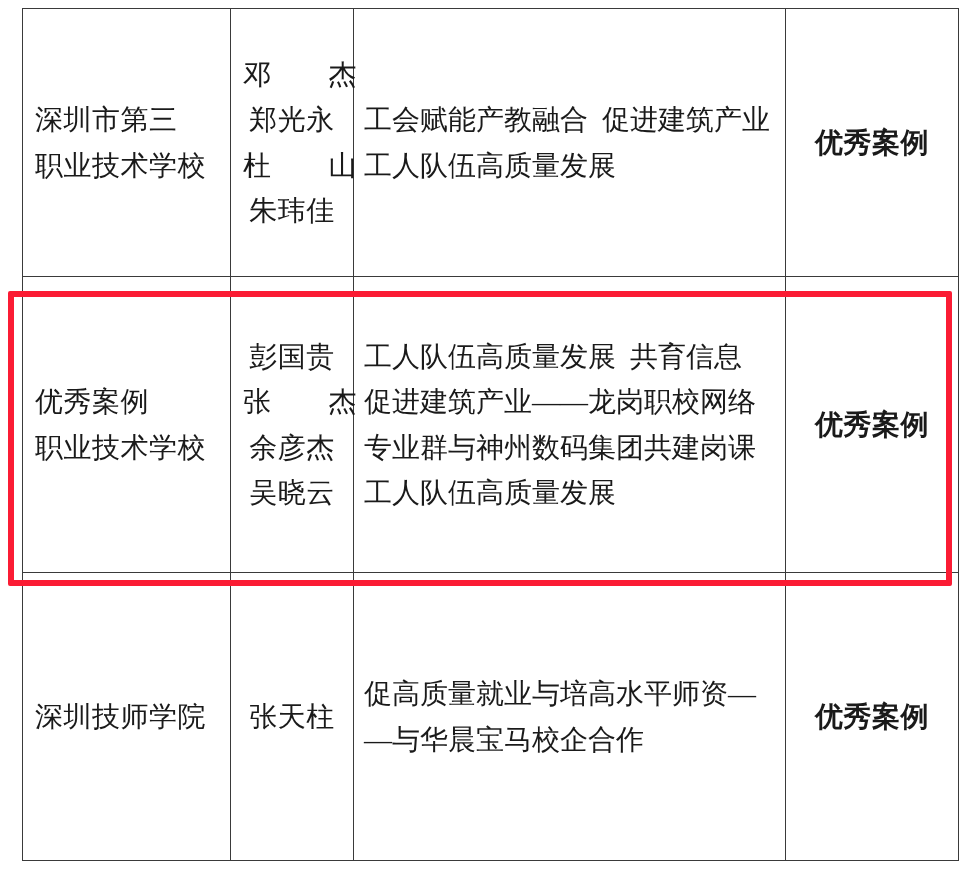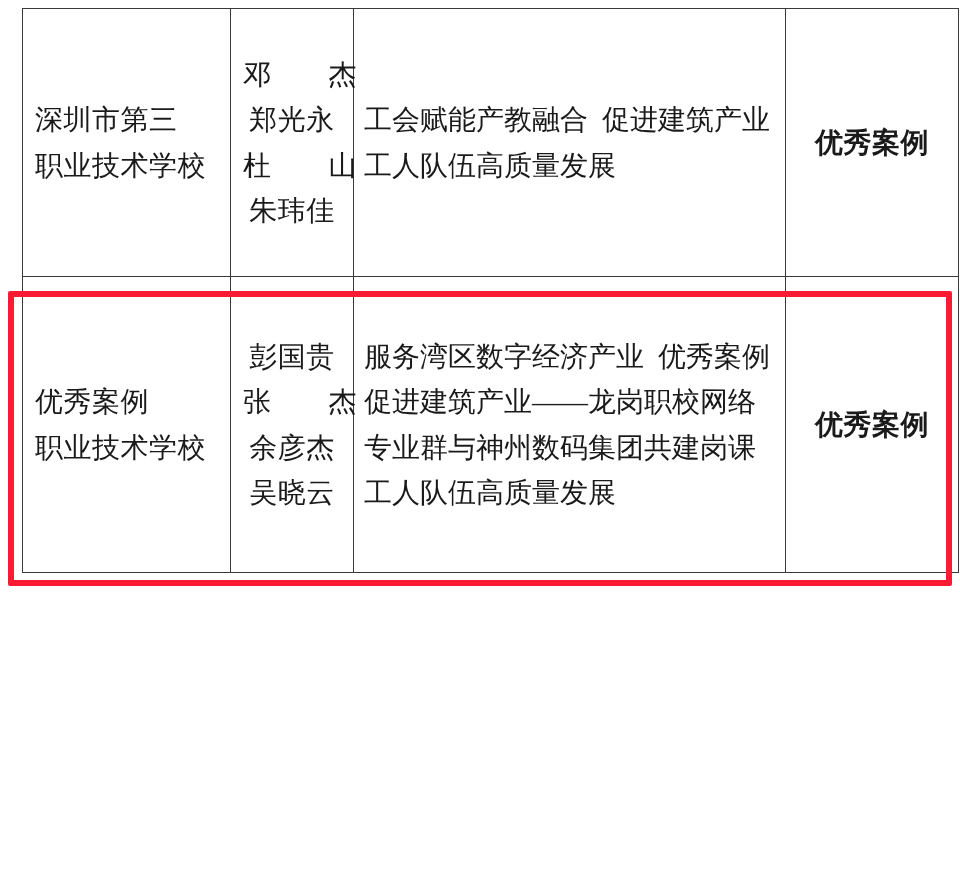--- a/index.html
+++ b/index.html
@@ -126,30 +126,51 @@
         <td class="col-names names-cell">
           <div class="cell-inner">
             <span class="name-line">彭国贵</span>
             <span class="name-line">张　　杰</span>
             <span class="name-line">余彦杰</span>
             <span class="name-line">吴晓云</span>
           </div>
         </td>
         <td class="col-title title-cell">
           <div class="cell-inner">
-            <span class="line">服务湾区数字经济产业  优秀案例</span>
+            <span class="line">工人队伍高质量发展  共育信息</span>
             <span class="line">促进建筑产业——龙岗职校网络</span>
             <span class="line">专业群与神州数码集团共建岗课</span>
             <span class="line">工人队伍高质量发展</span>
           </div>
         </td>
         <td class="col-award award-cell">
           <div class="cell-inner">优秀案例</div>
         </td>
       </tr>
 
+      <tr class="row-3">
+        <td class="col-school school-cell">
+          <div class="cell-inner">
+            <span class="line">深圳技师学院</span>
+          </div>
+        </td>
+        <td class="col-names names-cell">
+          <div class="cell-inner">
+            <span class="name-line">张天柱</span>
+          </div>
+        </td>
+        <td class="col-title title-cell">
+          <div class="cell-inner">
+            <span class="line">促高质量就业与培高水平师资—</span>
+            <span class="line">—与华晨宝马校企合作</span>
+          </div>
+        </td>
+        <td class="col-award award-cell">
+          <div class="cell-inner">优秀案例</div>
+        </td>
+      </tr>
 
     </tbody>
   </table>
 
   <div class="highlight-box" style="border-color: rgb(251, 28, 52);"></div>
 
 </div>
 
 </body></html>

